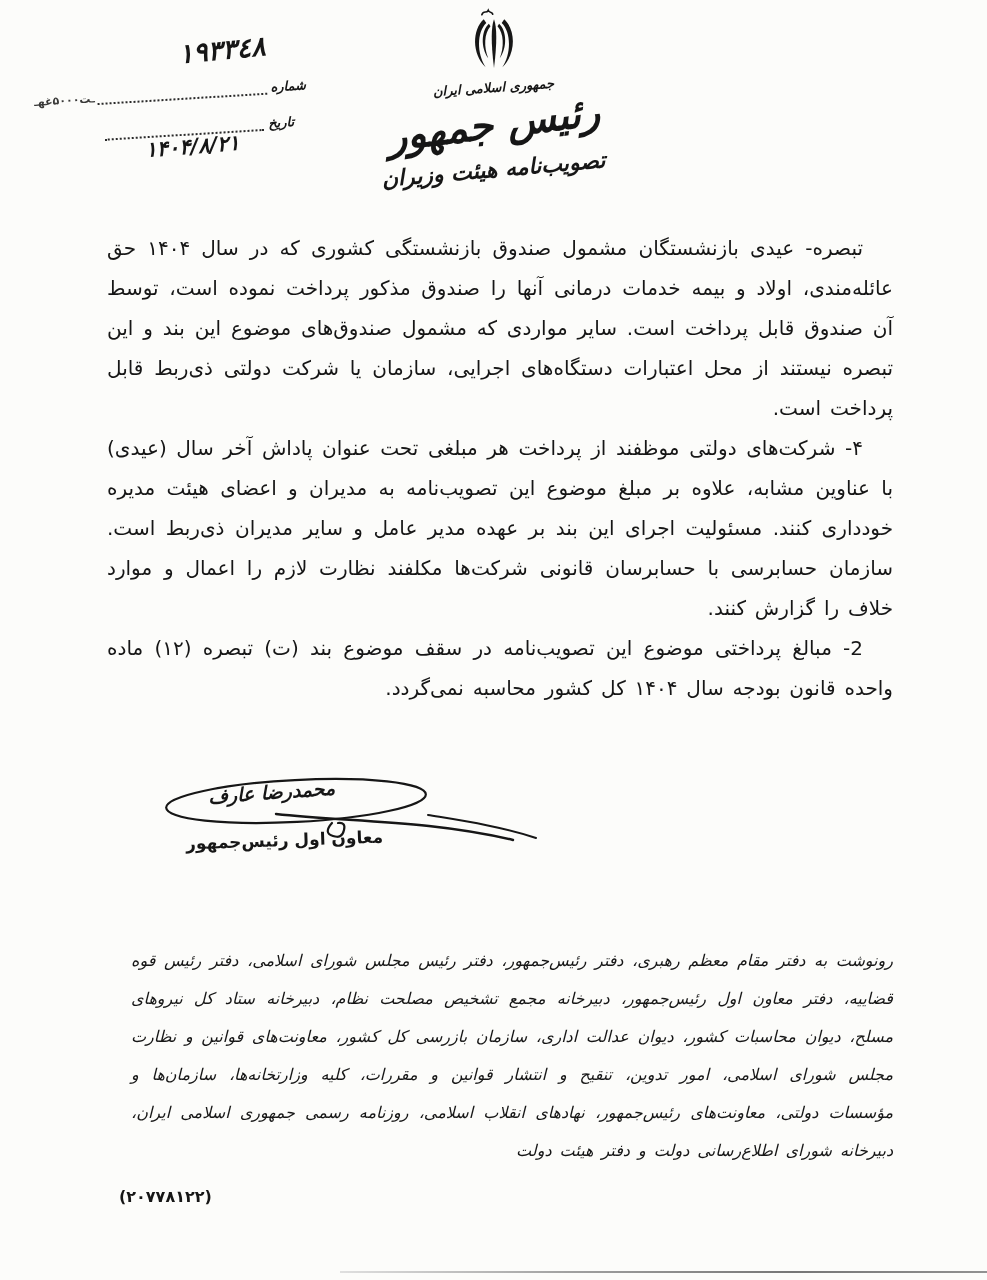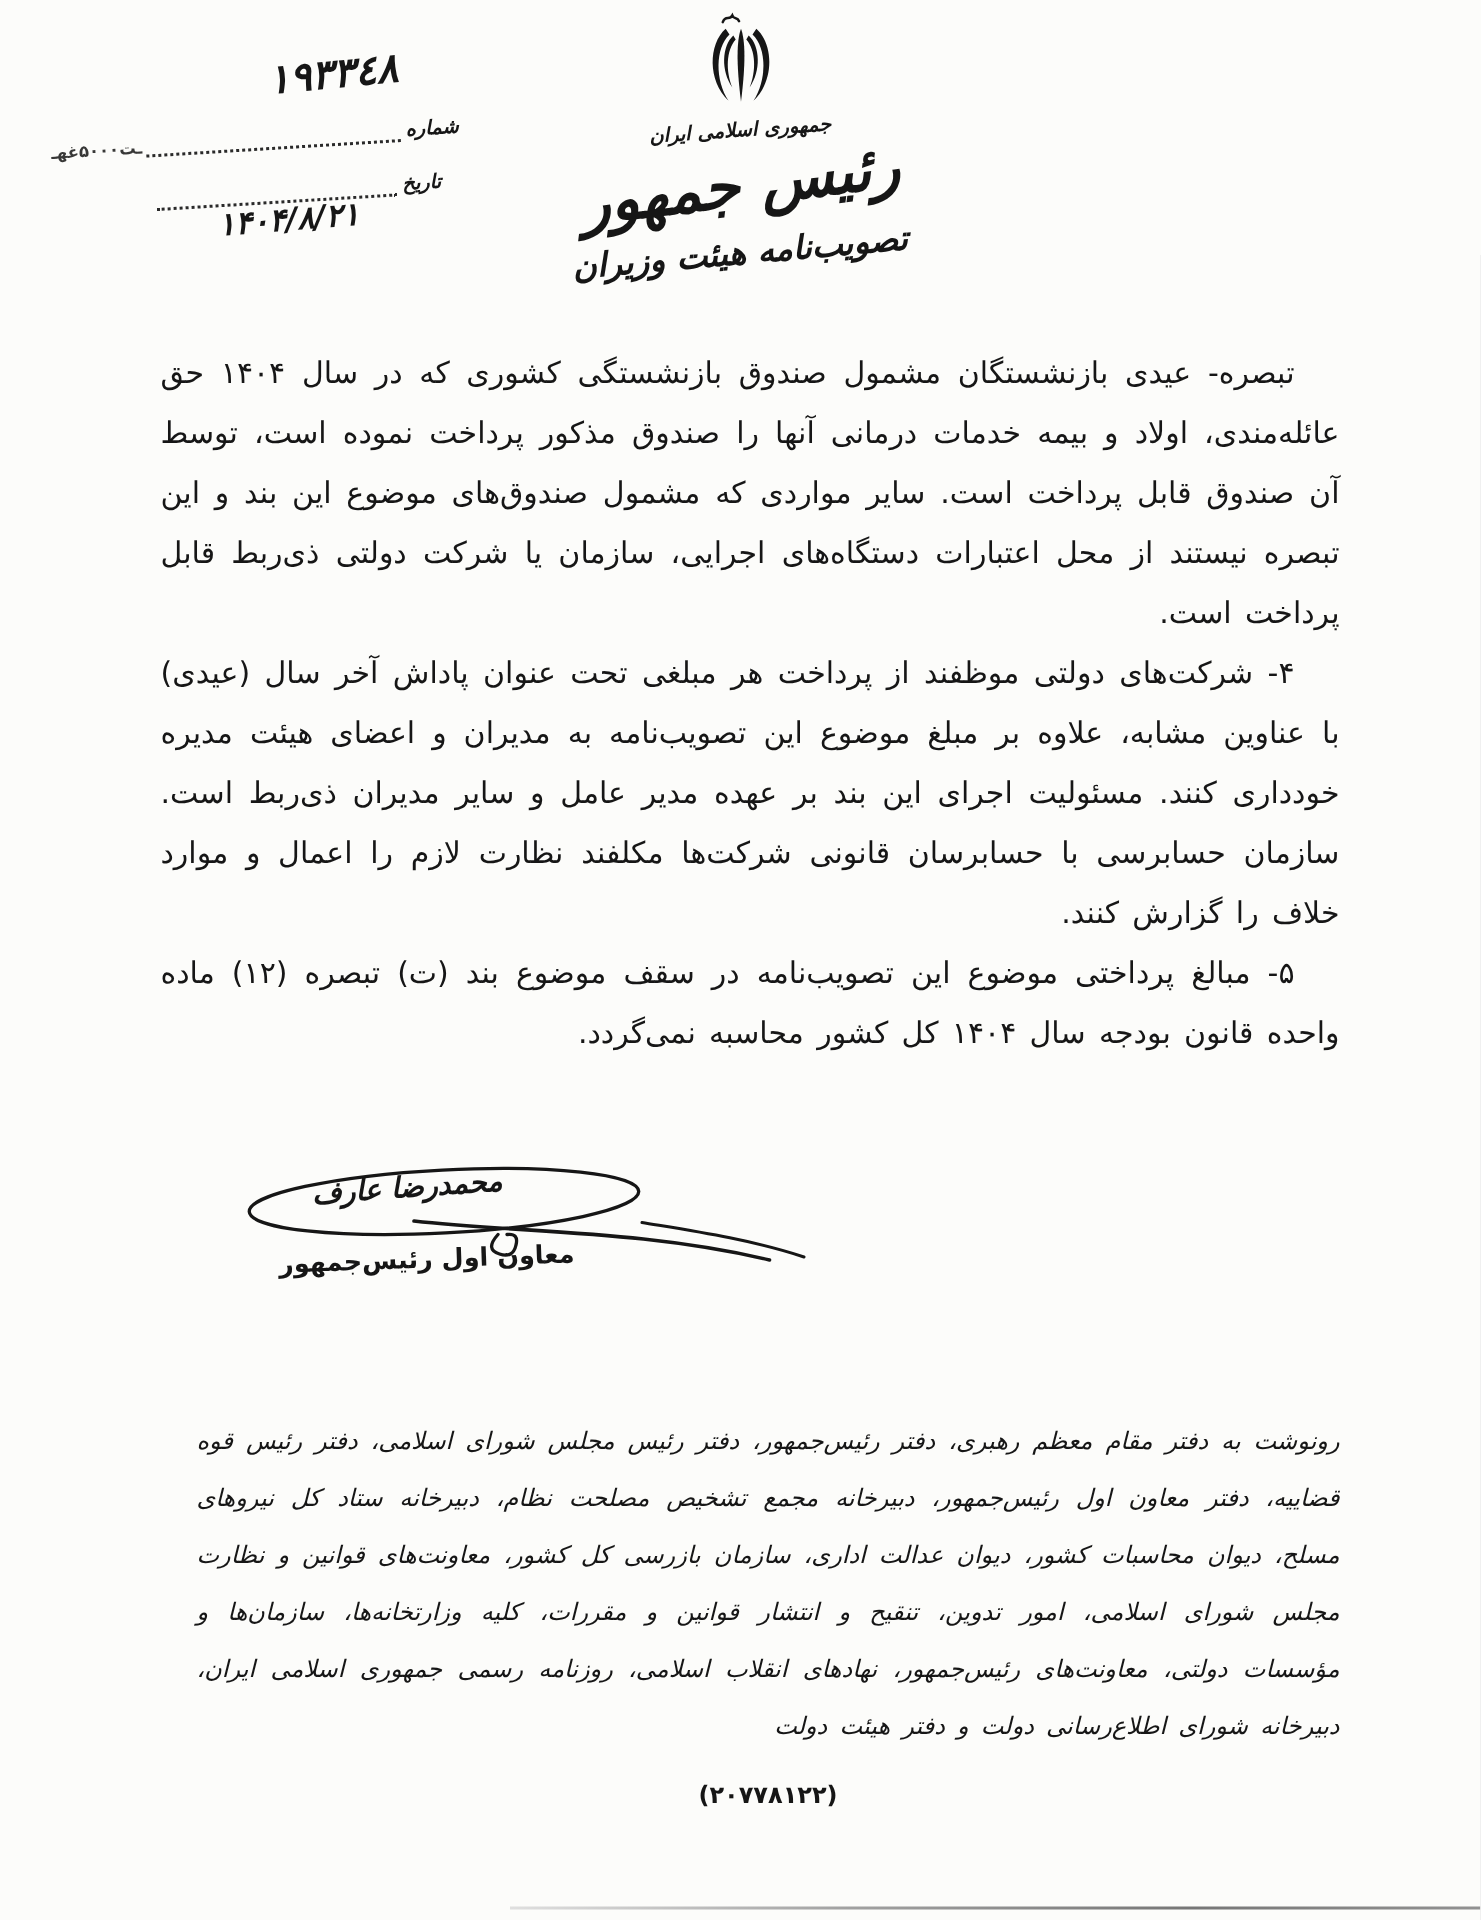--- a/index.html
+++ b/index.html
@@ -65,21 +65,21 @@
     transform:rotate(-2deg);direction:rtl;letter-spacing:.5px;
   }
   
   .dist-block{
     position:absolute;top:930px;right:82px;width:786px;
     direction:rtl;text-align:justify;
     font-size:16px;line-height:38px;
     word-spacing:3px;letter-spacing:.2px;
   }
   .dist-block p{margin:12px;text-indent:0;text-justify:inter-word;font-style:italic;}
-  .ref-number{direction:rtl;text-align:center;font-size:16px;line-height:30px;font-weight:bold;}
+  .ref-number{direction:rtl;text-align:left;font-size:16px;line-height:30px;font-weight:bold;}
   
   .scan-line{
     position:absolute;left:340px;top:1271px;width:647px;height:2px;
     background:linear-gradient(to right,#d8d8d8,#8a8a8a 35%,#555 70%,#777);
     opacity:.8;
   }
 </style>
 </head>
 <body>
 
@@ -110,21 +110,21 @@
       <use href="#crescents" transform="translate(100,0) scale(-1,1)"></use>
     </svg>
     <div class="country-line">جمهوری اسلامی ایران</div>
     <div class="office-line">رئیس جمهور</div>
     <div class="doctype-line">تصویب‌نامه هیئت وزیران</div>
   </div>
 
   <div class="body-block">
     <p>تبصره- عیدی بازنشستگان مشمول صندوق بازنشستگی کشوری که در سال ۱۴۰۴ حق عائله‌مندی، اولاد و بیمه خدمات درمانی آنها را صندوق مذکور پرداخت نموده است، توسط آن صندوق قابل پرداخت است. سایر مواردی که مشمول صندوق‌های موضوع این بند و این تبصره نیستند از محل اعتبارات دستگاه‌های اجرایی، سازمان یا شرکت دولتی ذی‌ربط قابل پرداخت است.</p>
     <p>۴- شرکت‌های دولتی موظفند از پرداخت هر مبلغی تحت عنوان پاداش آخر سال (عیدی) با عناوین مشابه، علاوه بر مبلغ موضوع این تصویب‌نامه به مدیران و اعضای هیئت مدیره خودداری کنند. مسئولیت اجرای این بند بر عهده مدیر عامل و سایر مدیران ذی‌ربط است. سازمان حسابرسی با حسابرسان قانونی شرکت‌ها مکلفند نظارت لازم را اعمال و موارد خلاف را گزارش کنند.</p>
-    <p>۵- مبالغ پرداختی موضوع این تصویب‌نامه در سقف موضوع بند (ت) تبصره (۱۲) ماده واحده قانون بودجه سال ۱۴۰۴ کل کشور محاسبه نمی‌گردد.</p>
+    <p>2- مبالغ پرداختی موضوع این تصویب‌نامه در سقف موضوع بند (ت) تبصره (۱۲) ماده واحده قانون بودجه سال ۱۴۰۴ کل کشور محاسبه نمی‌گردد.</p>
   </div>
 
   <svg class="sig-svg" viewBox="0 0 414 100" aria-hidden="true">
     <ellipse cx="168" cy="33" rx="130" ry="21" transform="rotate(-3 168 33)" fill="none" stroke="#161616" stroke-width="2.2"></ellipse>
     <path d="M148,46 C220,54 300,52 385,72" fill="none" stroke="#161616" stroke-width="2.4" stroke-linecap="round"></path>
     <path d="M300,47 C330,52 372,58 408,70" fill="none" stroke="#161616" stroke-width="2" stroke-linecap="round"></path>
     <path d="M204,55 q-9,10 1,13 q9,3 11,-6 q2,-8 -6,-7" fill="none" stroke="#161616" stroke-width="2.2" stroke-linecap="round"></path>
   </svg>
   <div class="sig-name">محمدرضا عارف</div>
   <div class="sig-title">معاون اول رئیس‌جمهور</div>

